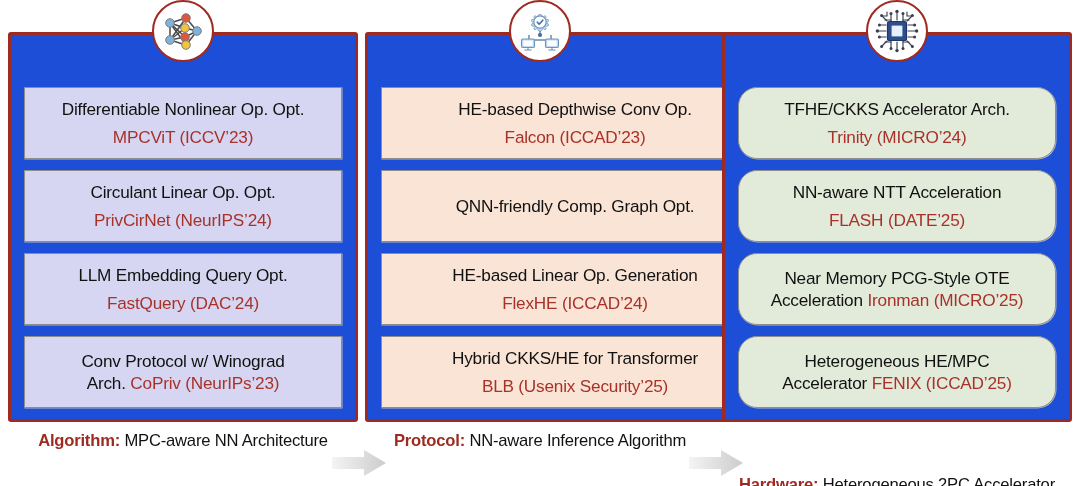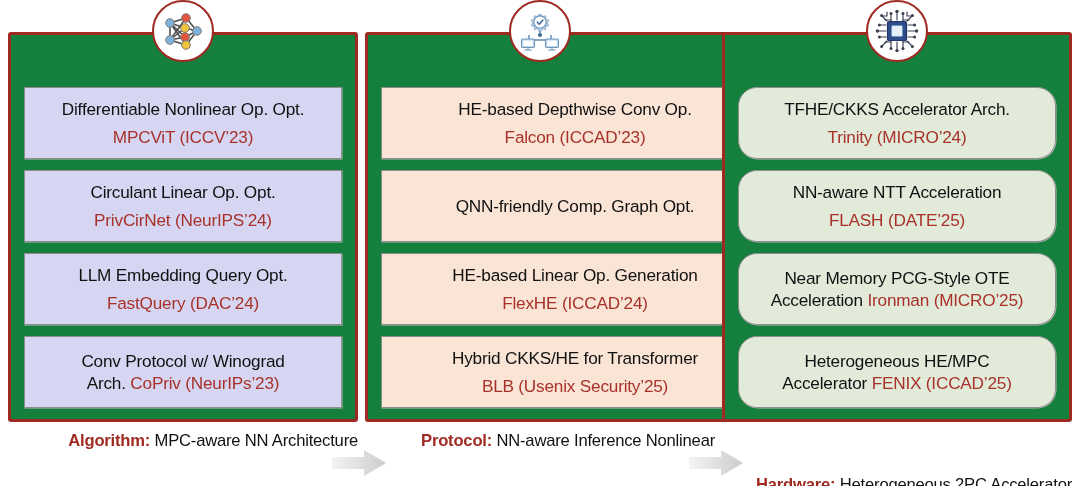--- a/index.html
+++ b/index.html
@@ -13,21 +13,21 @@
   .stage{position:absolute;left:0;top:0;width:1080px;height:486px;}
 
   
   .col{
     position:absolute;
     top:32px;
     height:390px;
     border:3px solid #9e2a21;
     border-radius:3px;
     box-sizing:border-box;
-    background:#15803d;
+    background:#1d4ed8;
   }
   .col.c1{left:8px;width:350px;}
   .col.c2{left:365px;width:420px;}
   .col.c3{left:722px;width:350px;}
 
   .cards{
     position:absolute;
     left:13px;right:13px;top:52px;
     display:flex;
     flex-direction:column;
@@ -72,21 +72,21 @@
   }
   .badge.b1{left:152px;}
   .badge.b2{left:509px;}
   .badge.b3{left:866px;}
 
   
   .caption{
     position:absolute;
     top:430px;
     height:50px;
-    text-align:right;
+    text-align:center;
     font-size:16.6px;
     color:#111111;
     line-height:1.35;
     letter-spacing:-0.2px;
   }
   .caption.p1{left:8px;width:350px;}
   .caption.p2{left:365px;width:350px;}
   .caption.p3{left:722px;width:350px;margin-top:44px;}
   .caption b{color:#9e2a21;font-weight:bold;}
 
@@ -305,19 +305,19 @@
         </linearGradient>
       </defs>
       <path d="M2 9 H34 V2 L56 15 L34 28 V21 H2 Z" fill="url(#ag2)"></path>
     </svg>
   </div>
 
   <div class="caption p1">
     <b>Algorithm:</b><span> MPC-aware NN Architecture</span>
   </div>
   <div class="caption p2">
-    <b>Protocol:</b><span> NN-aware Inference Nonlinear</span>
+    <b>Protocol:</b><span> NN-aware Inference Algorithm</span>
   </div>
   <div class="caption p3">
     <b>Hardware:</b><span> Heterogeneous 2PC Accelerator</span>
   </div>
 
 </div>
 
 </body></html>

